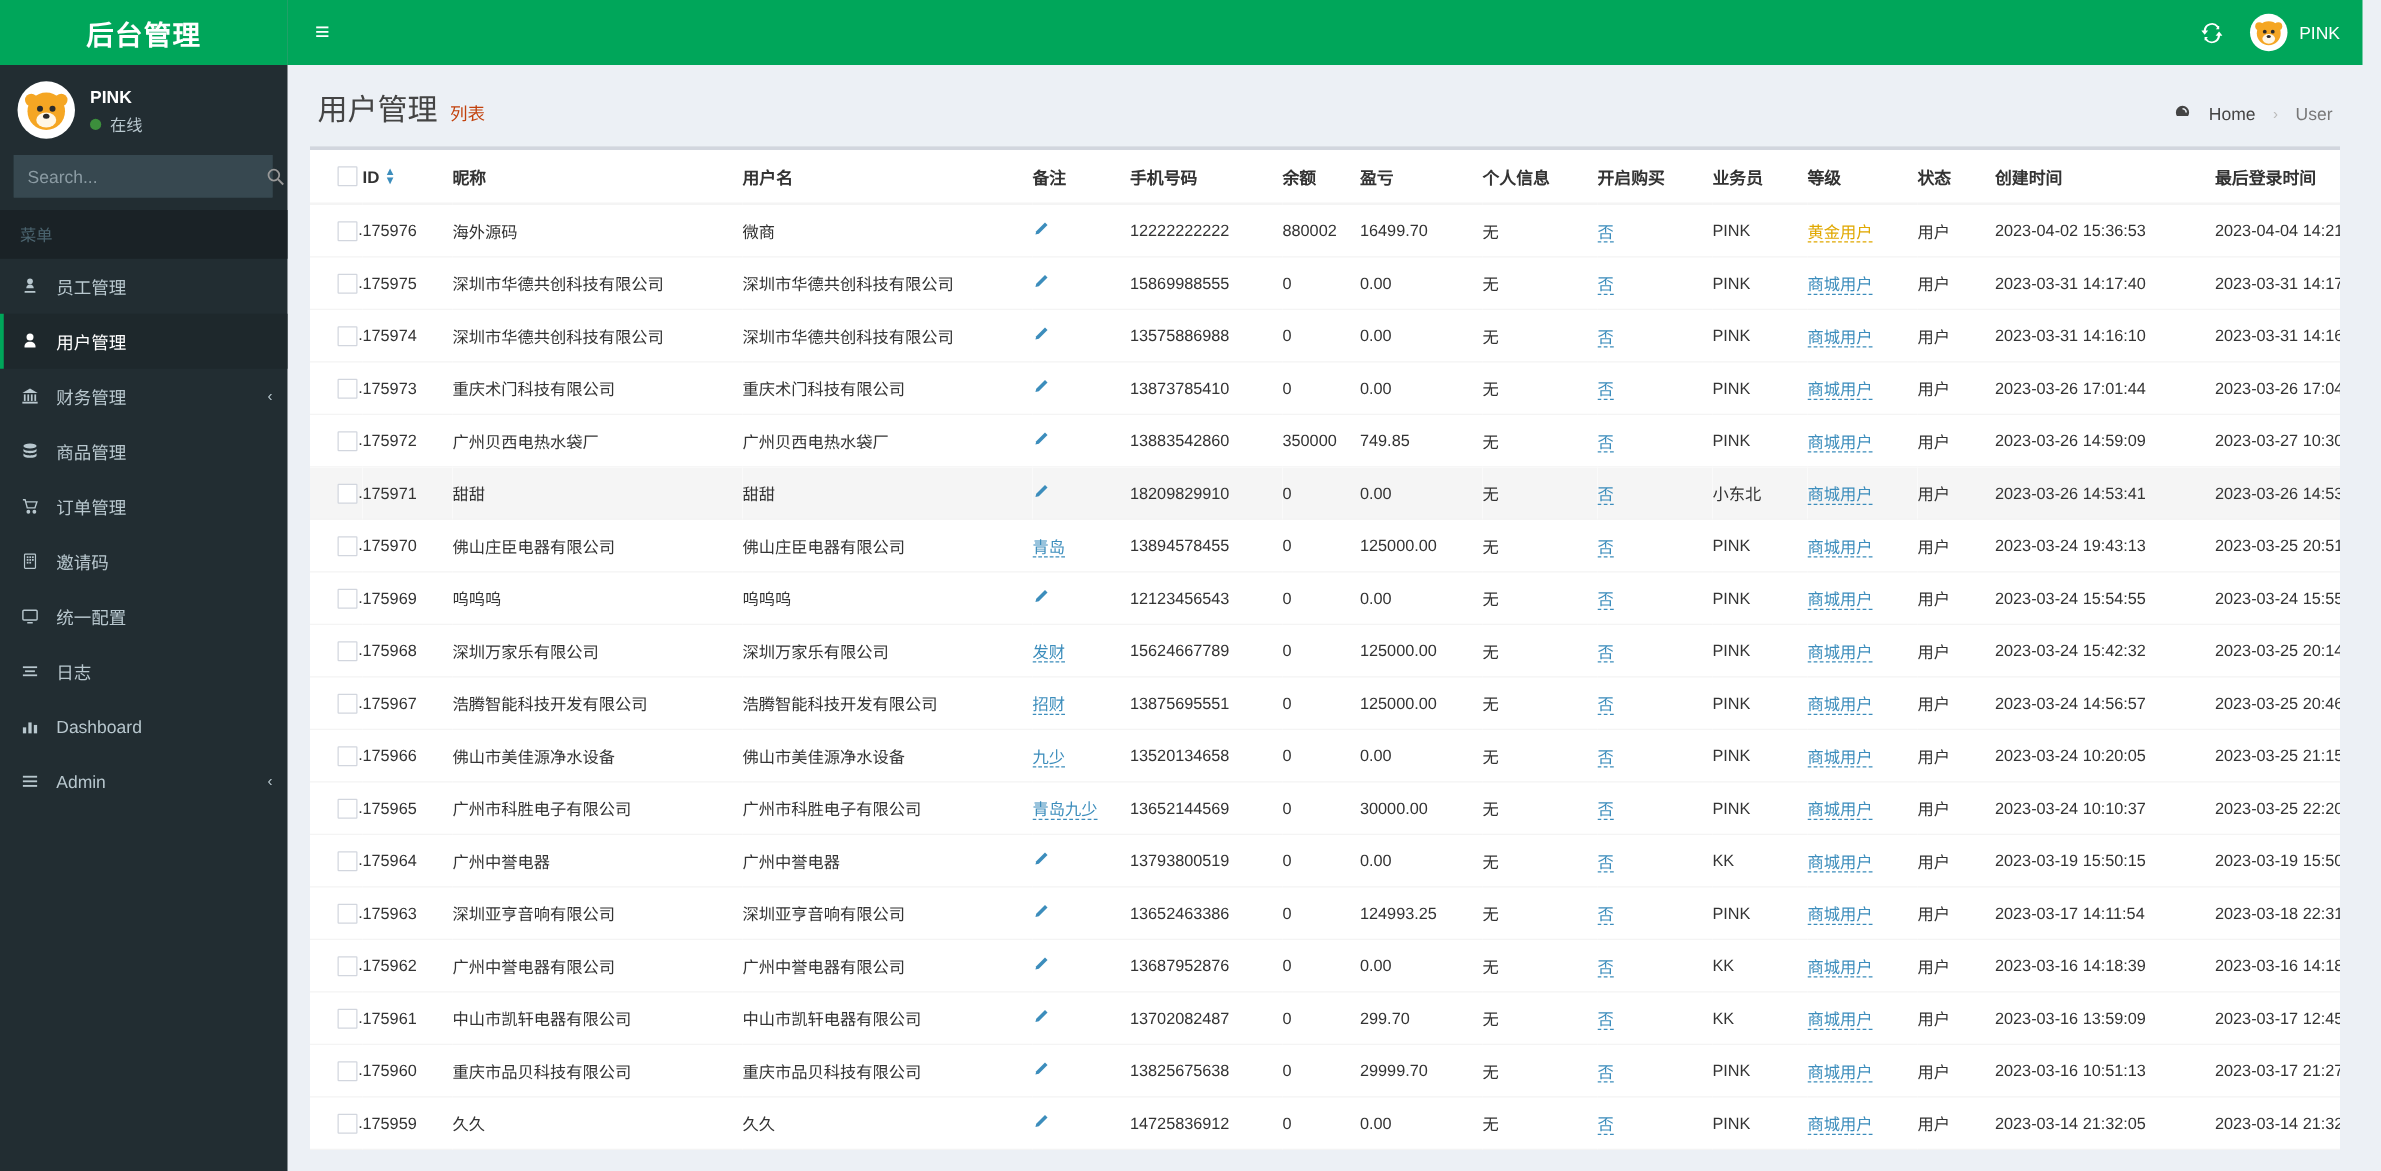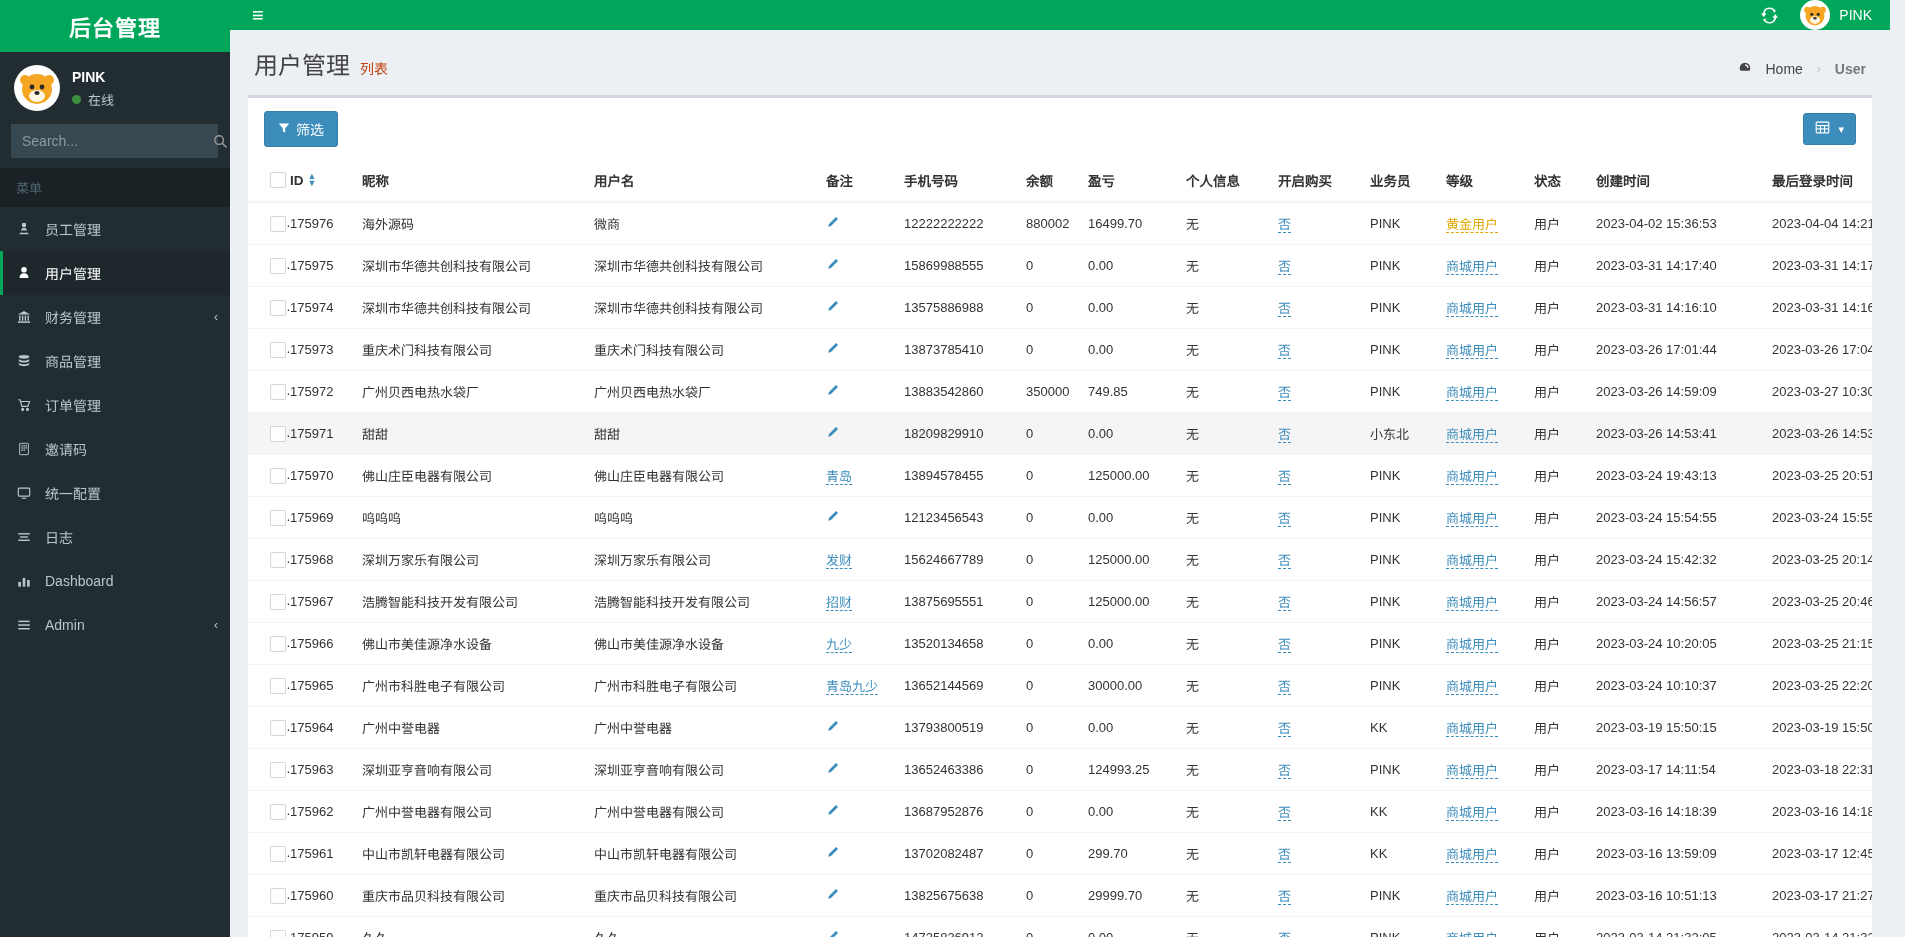--- a/index.html
+++ b/index.html
@@ -84,21 +84,21 @@
 
   .content-header {
     padding: 16px 24px 14px 24px; display: flex; align-items: baseline;
     justify-content: space-between;
   }
   .page-title-wrap { display: flex; align-items: baseline; gap: 10px; }
   .page-title { font-size: 24px; color: #444; font-weight: normal; }
   .page-sub { font-size: 14px; color: #c2410c; }
   .breadcrumb { display: flex; align-items: center; gap: 14px; font-size: 14px; color: #444; }
   .breadcrumb .bc-sep { color: #bbb; font-size: 12px; }
-  .breadcrumb .bc-current { color: #777; font-weight: bold; }
+  .breadcrumb .bc-current { color: #777; }
 
   .panel { background: #fff; margin: 0 18px; border-top: 3px solid #d2d6de; min-width: 0; }
   .panel-tools {
     display: flex; align-items: center; justify-content: space-between;
     padding: 13px 16px 12px 16px;
   }
   .btn-filter {
     background: #3c8dbc; color: #fff; border: 1px solid #367fa9;
     border-radius: 3px; font-size: 14px; padding: 7px 13px;
     display: inline-flex; align-items: center; gap: 6px; cursor: pointer;
@@ -359,42 +359,20 @@
             <path d="M8 2a6.5 6.5 0 0 0-6.5 6.5c0 1.3.4 2.5 1 3.5h11a6.6 6.6 0 0 0 1-3.5A6.5 6.5 0 0 0 8 2zm0 2.1a4.4 4.4 0 0 1 4.4 4.4h-1.6A2.8 2.8 0 0 0 8 5.7V4.1z"></path>
           </svg>
         </span>
         <a href="#" style="color:#3c8dbc;text-decoration:none;color:#444;">Home</a>
         <span class="bc-sep">›</span>
         <span class="bc-current">User</span>
       </nav>
     </div>
 
     <section class="panel">
-      <div class="panel-tools">
-        <button class="btn-filter">
-          <span>
-            <svg width="12" height="12" viewBox="0 0 16 16" fill="#fff" aria-hidden="true">
-                <path d="M1 2h14l-5.4 6.4V14L6.4 12.4V8.4z"></path>
-              </svg>
-          </span>
-          <span>筛选</span>
-        </button>
-        <button class="btn-cols">
-          <span>
-            <svg width="15" height="15" viewBox="0 0 16 16" fill="none" stroke="#fff" stroke-width="1.2" aria-hidden="true">
-              <rect x="1.3" y="2.3" width="13.4" height="11.4" rx="0.8"></rect>
-              <line x1="1.3" y1="5.9" x2="14.7" y2="5.9"></line>
-              <line x1="1.3" y1="9.5" x2="14.7" y2="9.5"></line>
-              <line x1="5.8" y1="5.9" x2="5.8" y2="13.7"></line>
-              <line x1="10.2" y1="5.9" x2="10.2" y2="13.7"></line>
-            </svg>
-          </span>
-          <span style="font-size:11px;">▾</span>
-        </button>
-      </div>
 
       <div class="table-scroll">
         <table class="data">
           <colgroup>
             <col class="c-cb">
               <col class="c-id">
               <col class="c-nick">
               <col class="c-user">
             <col class="c-note">
               <col class="c-phone">

